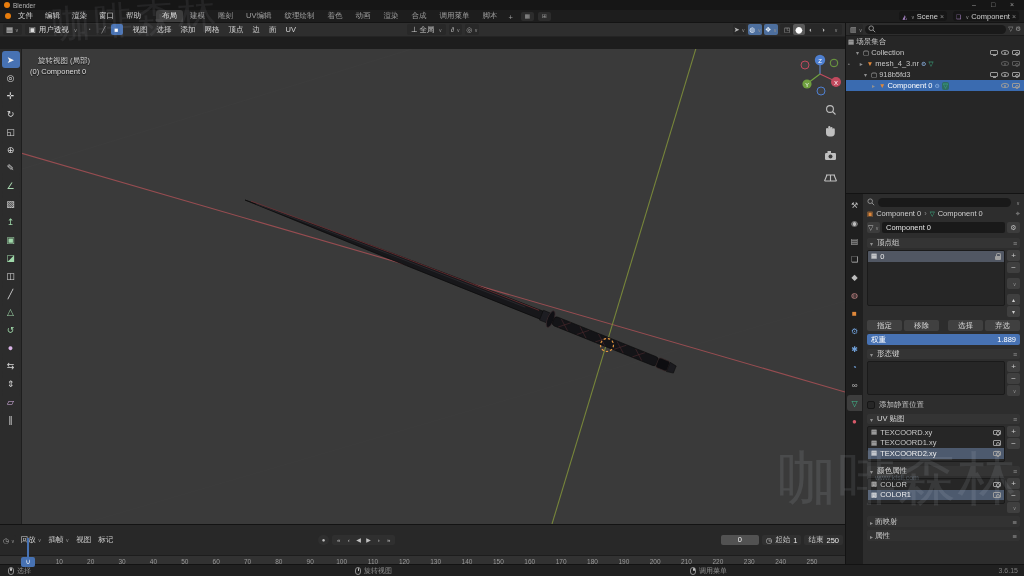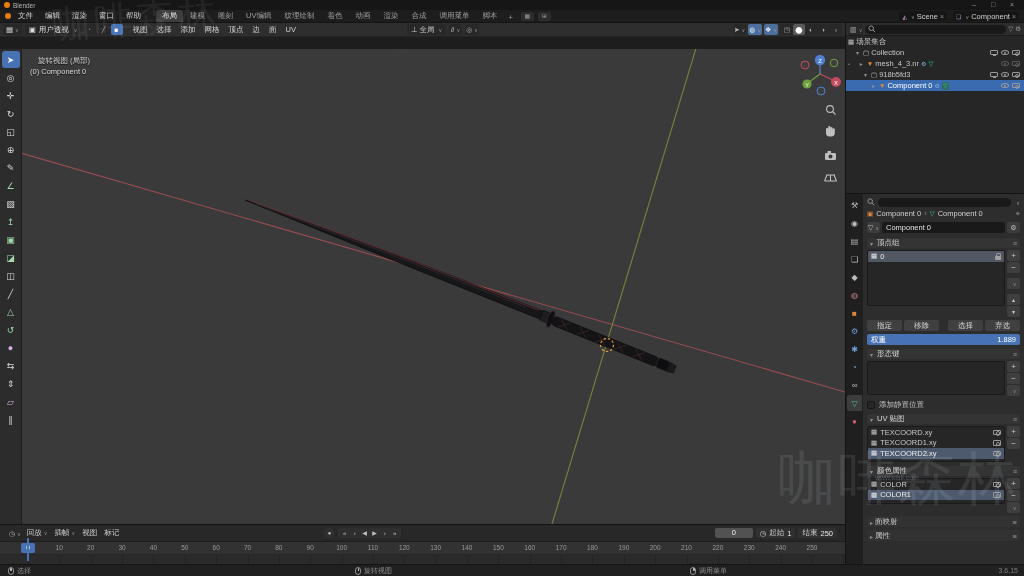--- a/index.html
+++ b/index.html
@@ -140,21 +140,21 @@
   .btnrow .gapper{width:5px}
   .slider{height:11px;background:#4772b3;border-radius:2px;margin-top:3px;display:flex;align-items:center;
     padding:0 4px;color:#fff}
   .chkrow{display:flex;align-items:center;gap:4px;margin-top:4px;color:#c5c5c5}
   .collapsed{height:11px;display:flex;align-items:flex-end;background:#323232;border-radius:2px;margin-top:3px;
     padding:0 3px;color:#cfcfcf}
   .collapsed .menu-glyph{margin-left:auto}
 
   
   .timeline{position:absolute;left:0;top:524px;width:845px;height:40px;background:#262626;border-top:1px solid #131313}
-  .tl-header{height:17px;display:flex;align-items:center;padding:0 8px;gap:3px;background:#282828;border-bottom:1px solid #1d1d1d}
+  .tl-header{height:31px;display:flex;align-items:center;padding:0 2px;gap:3px;background:#282828;border-bottom:1px solid #1d1d1d}
   .tl-menu{color:#cfcfcf;padding:0 2px}
   .playgrp{display:flex;background:#2f2f2f;border-radius:2px;height:10px;align-items:center;padding:0 2px;gap:1px}
   .playgrp span{width:9px;text-align:center;color:#c0c0c0;font-size:6px;line-height:10px}
   .rec{width:11px;height:10px;background:#2f2f2f;border-radius:5px;color:#bdbdbd;font-size:6px;text-align:center;line-height:10px;margin-left:200px}
   .tl-fields{margin-left:auto;display:flex;gap:3px;align-items:center}
   .cfield{width:38px;height:10px;background:#525252;border-radius:2px;color:#f2f2f2;text-align:center;line-height:10px}
   .fpill{height:10px;background:#303030;border-radius:2px;display:flex;align-items:center;padding:0 4px;gap:3px;color:#c9c9c9}
   .fpill .num{color:#e8e8e8}
   .tl-ruler{position:relative;height:13px;background:#323232;border-bottom:1px solid #262626}
   .tl-tick{position:absolute;top:2px;transform:translateX(-50%);font-size:6.5px;color:#9a9a9a}

